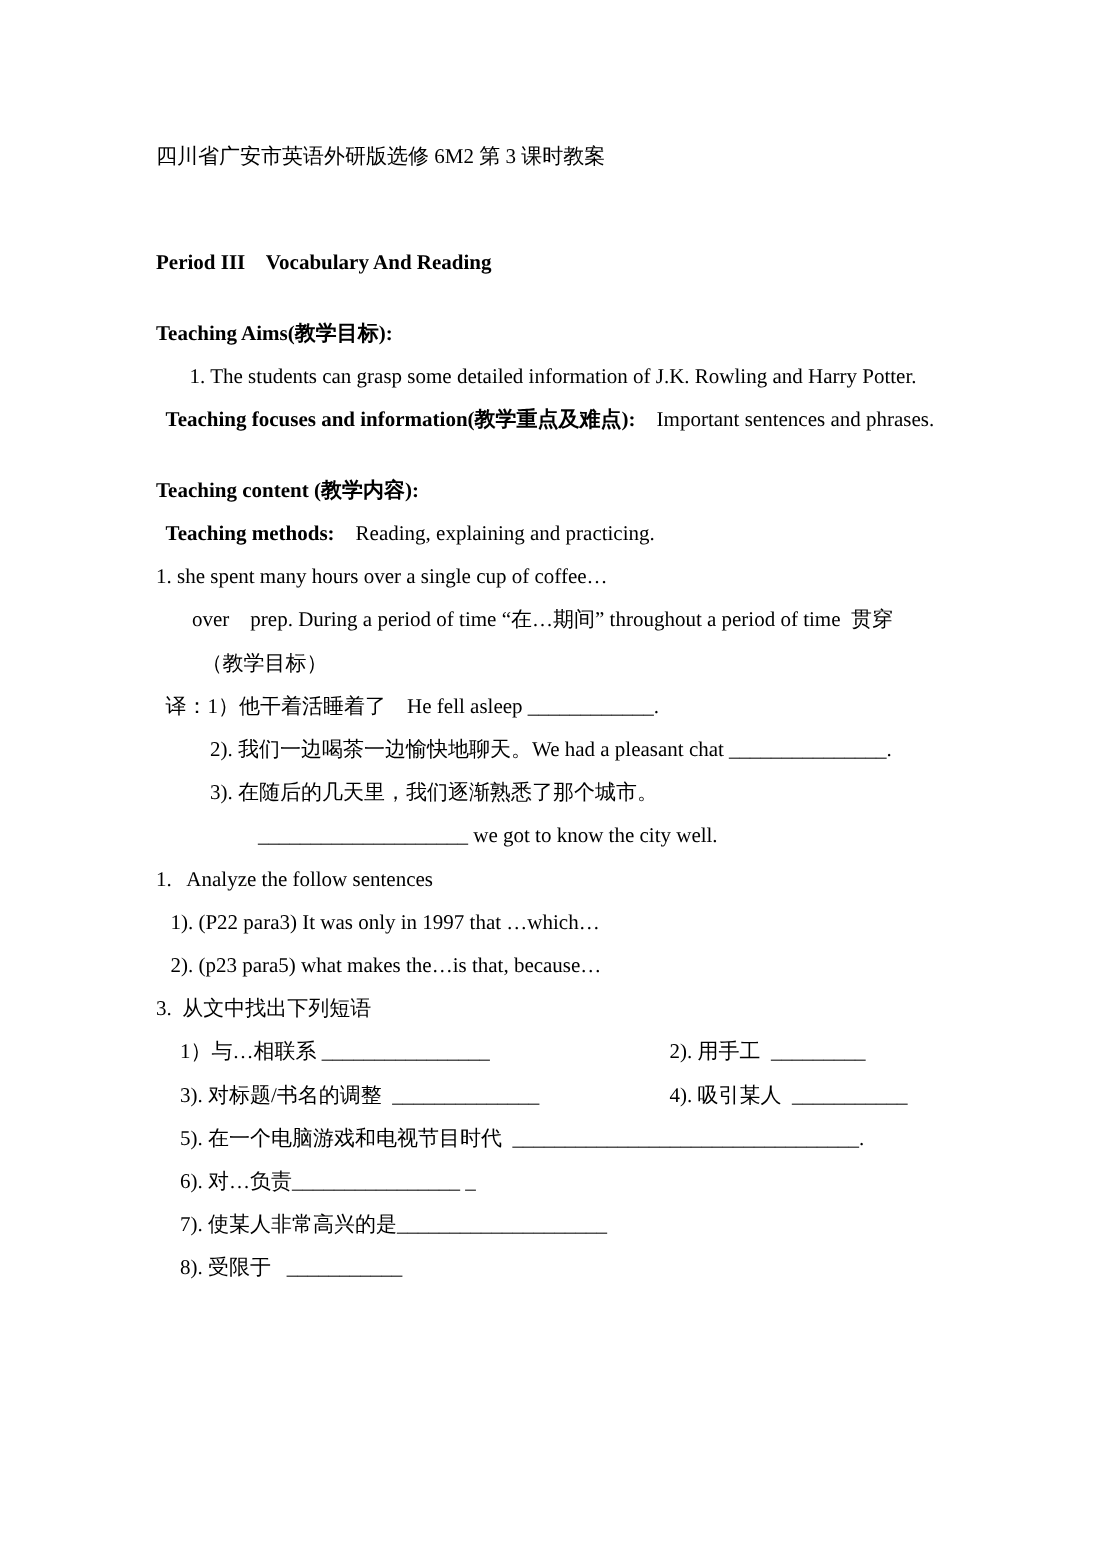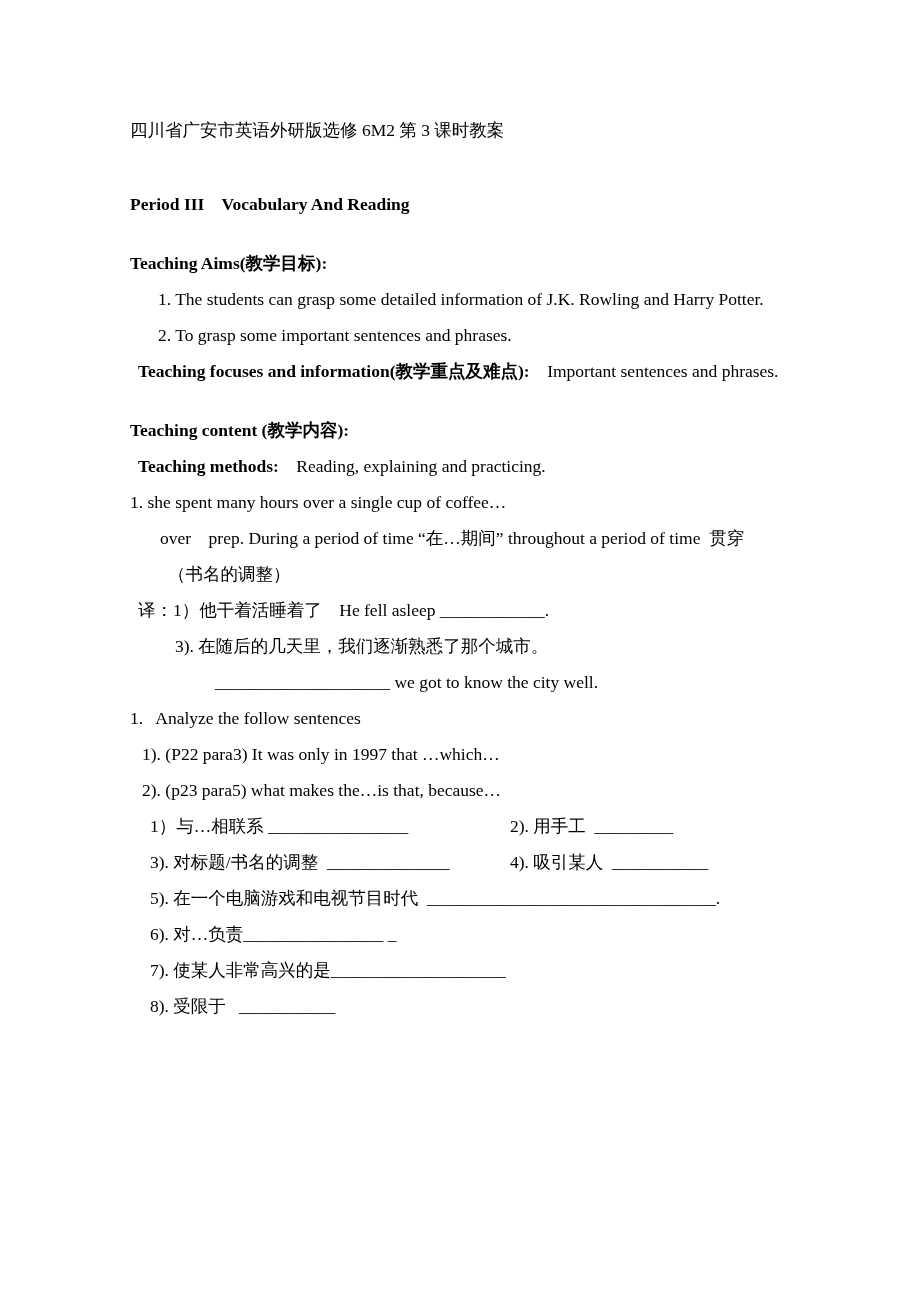--- a/index.html
+++ b/index.html
@@ -18,74 +18,75 @@
     font-family: "Liberation Serif", "DejaVu Serif", serif;
     font-size: 17.5px;
     overflow: hidden;
   }
   .line {
     margin: 0;
     line-height: 36px;
     white-space: pre-wrap;
   }
   .bold { font-weight: bold; margin-top: 23px; }
-  .gap-above { margin-top: 38px; }
+  .gap-above { margin-top: 52px; }
   .ind-body { text-indent: 28px; }   
   .ind-sm   { text-indent: 8px; }    
   .ind-over  { padding-left: 30px; } 
   .ind-over2 { padding-left: 38px; } 
   .ind-trans { padding-left: 45px; } 
   .ind-trans-blank { padding-left: 85px; } 
   .ind-analyze { padding-left: 12px; }
   .ind-phrase  { padding-left: 20px; }
-  .row { display: flex; }
+  .row { display: flex; gap: 48px; }
   .row .col-left { width: 360px; flex-shrink: 0; white-space: pre-wrap; }
   .row .col-right { white-space: pre-wrap; }
 </style>
 </head>
 <body>
 
 <div class="page">
 
   <p class="line">四川省广安市英语外研版选修 6M2 第 3 课时教案</p>
 
   <p class="line bold gap-above">Period III    Vocabulary And Reading</p>
 
   <p class="line bold">Teaching Aims(教学目标):</p>
 
   <p class="line ind-body">1. The students can grasp some detailed information of J.K. Rowling and Harry Potter.</p>
 
-  <p class="line ind-body">2. To grasp some important sentences and phrases.</p>
 
   <p class="line ind-sm"><span class="bold">Teaching focuses and information(教学重点及难点):</span><span>    Important sentences and phrases.</span></p>
 
 
   <p class="line bold">Teaching content (教学内容):</p>
 
   <p class="line ind-sm"><span class="bold">Teaching methods:</span><span>    Reading, explaining and practicing.</span></p>
 
   <p class="line">1. she spent many hours over a single cup of coffee…</p>
 
   <p class="line ind-over">over    prep. During a period of time “在…期间” throughout a period of time  贯穿</p>
 
-  <p class="line ind-over2">（书名的调整）</p>
+  <p class="line ind-over2">（教学目标）</p>
 
   <p class="line ind-sm">译：1）他干着活睡着了    He fell asleep ____________.</p>
 
+  <p class="line ind-trans">2). 我们一边喝茶一边愉快地聊天。We had a pleasant chat _______________.</p>
 
   <p class="line ind-trans">3). 在随后的几天里，我们逐渐熟悉了那个城市。</p>
 
   <p class="line ind-trans-blank">____________________ we got to know the city well.</p>
 
   <p class="line">1.   Analyze the follow sentences</p>
 
   <p class="line ind-analyze">1). (P22 para3) It was only in 1997 that …which…</p>
 
   <p class="line ind-analyze">2). (p23 para5) what makes the…is that, because…</p>
 
+  <p class="line">3.  从文中找出下列短语</p>
 
   <div class="line row ind-phrase">
     <span class="col-left">1）与…相联系 ________________</span>
     <span class="col-right">2). 用手工  _________</span>
   </div>
 
   <div class="line row ind-phrase">
     <span class="col-left">3). 对标题/书名的调整  ______________</span>
     <span class="col-right">4). 吸引某人  ___________</span>
   </div>

